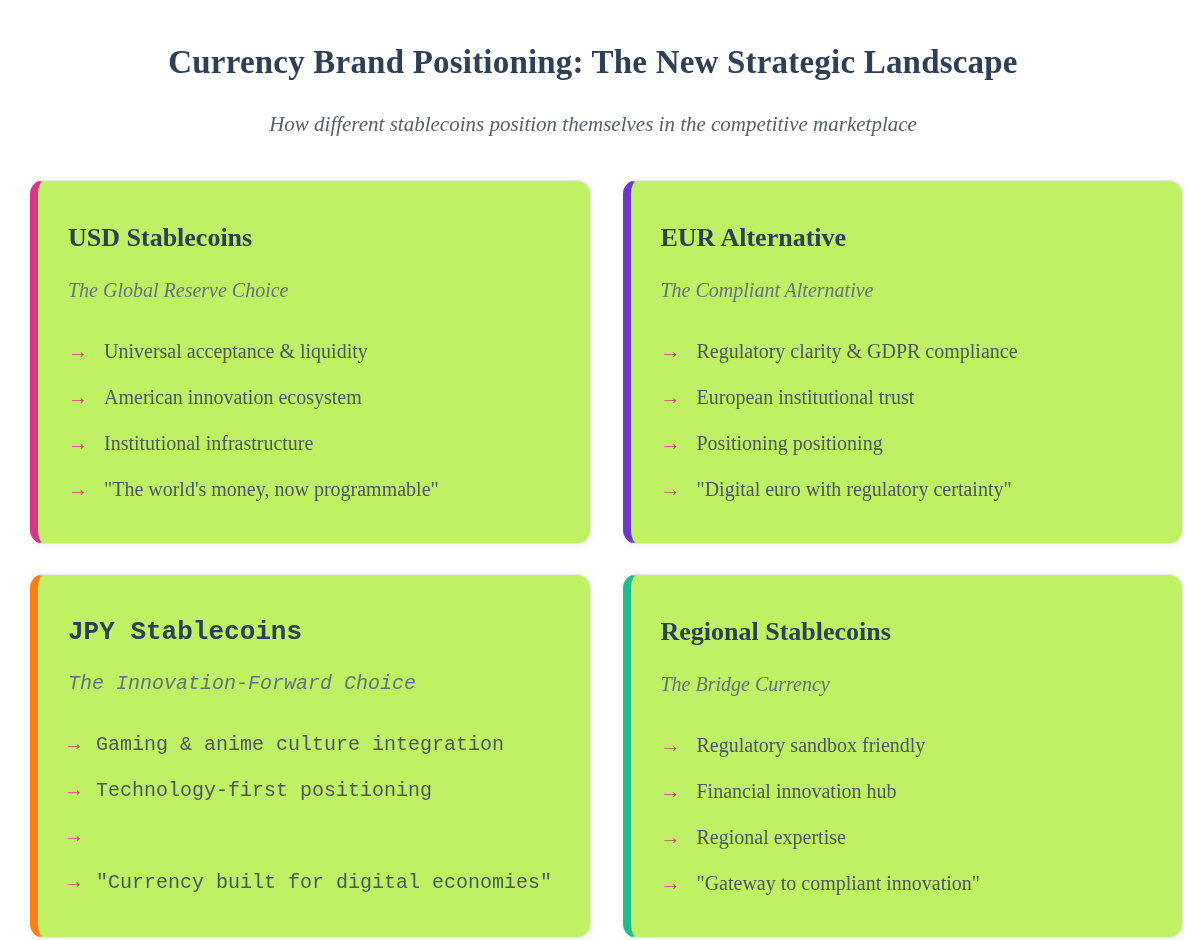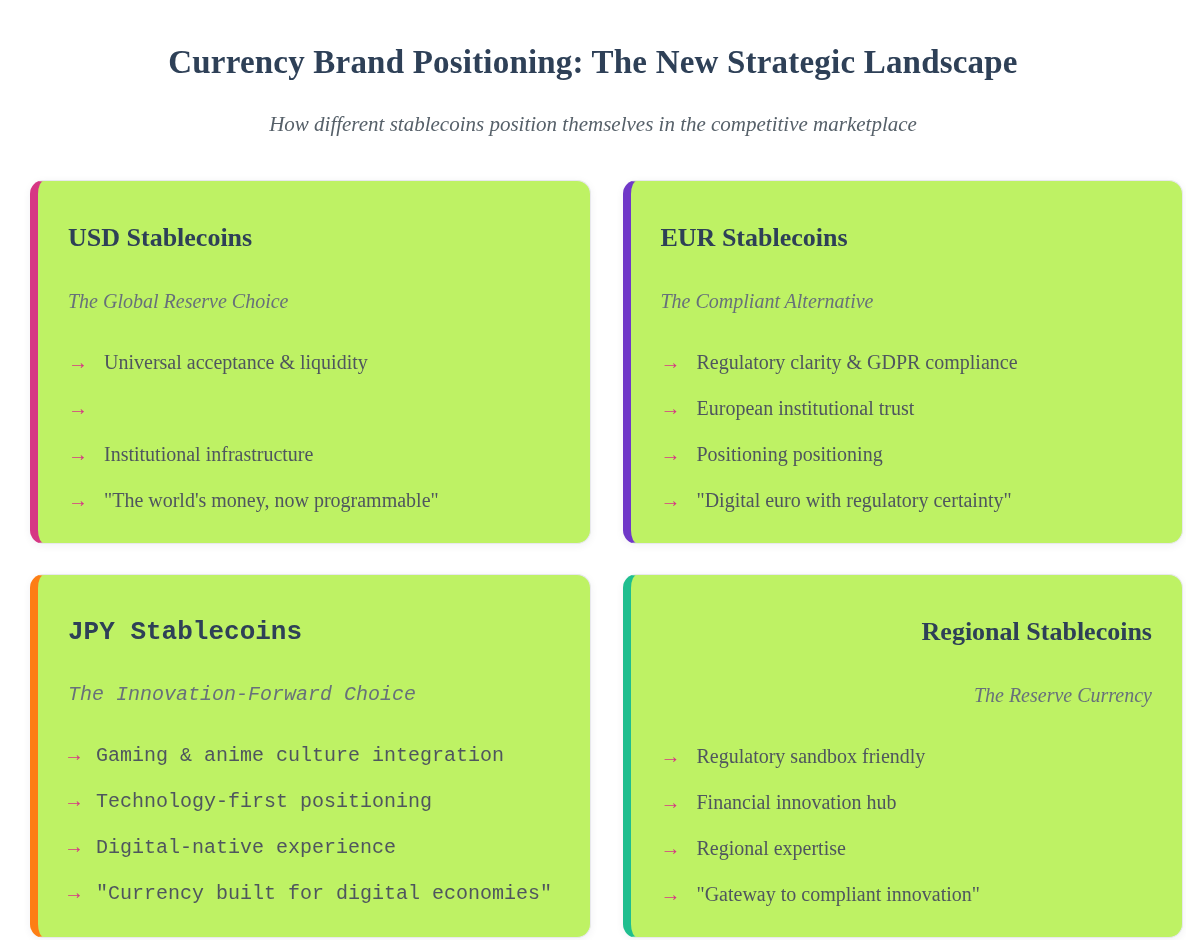--- a/index.html
+++ b/index.html
@@ -59,21 +59,21 @@
   }
 
   .card-title {
     font-size: 26px;
     line-height: 34px;
     font-weight: 600;
     color: #2e4057;
   }
 
   .card-tagline {
-    margin-top: 32px;
+    margin-top: 21px;
     font-size: 20px;
     line-height: 28px;
     font-style: italic;
     color: #67707a;
   }
 
   .points {
     list-style: none;
     margin-top: 33px;
   }
@@ -109,34 +109,35 @@
     <section class="card" style="border-left-color: rgb(214, 55, 132);">
       <h2 class="card-title">USD Stablecoins</h2>
       <p class="card-tagline">The Global Reserve Choice</p>
       <ul class="points">
         <li>
           <span class="arrow" style="color: rgb(214, 55, 132);">→</span>
           <span>Universal acceptance &amp; liquidity</span>
         </li>
         <li>
           <span class="arrow" style="color: rgb(214, 55, 132);">→</span>
+          <span>American innovation ecosystem</span>
         </li>
         <li>
           <span class="arrow" style="color: rgb(214, 55, 132);">→</span>
           <span>Institutional infrastructure</span>
         </li>
         <li>
           <span class="arrow" style="color: rgb(214, 55, 132);">→</span>
           <span>"The world's money, now programmable"</span>
         </li>
       </ul>
     </section>
 
     <section class="card" style="border-left-color: rgb(112, 56, 200);">
-      <h2 class="card-title">EUR Stablecoins</h2>
+      <h2 class="card-title">EUR Alternative</h2>
       <p class="card-tagline">The Compliant Alternative</p>
       <ul class="points">
         <li>
           <span class="arrow" style="color: rgb(214, 55, 132);">→</span>
           <span>Regulatory clarity &amp; GDPR compliance</span>
         </li>
         <li>
           <span class="arrow" style="color: rgb(214, 55, 132);">→</span>
           <span>European institutional trust</span>
         </li>
@@ -158,32 +159,31 @@
         <li>
           <span class="arrow" style="color: rgb(214, 55, 132);">→</span>
           <span>Gaming &amp; anime culture integration</span>
         </li>
         <li>
           <span class="arrow" style="color: rgb(214, 55, 132);">→</span>
           <span>Technology-first positioning</span>
         </li>
         <li>
           <span class="arrow" style="color: rgb(214, 55, 132);">→</span>
-          <span>Digital-native experience</span>
         </li>
         <li>
           <span class="arrow" style="color: rgb(214, 55, 132);">→</span>
           <span>"Currency built for digital economies"</span>
         </li>
       </ul>
     </section>
 
-    <section class="card" style="border-left-color: rgb(31, 190, 143); text-align: right;">
+    <section class="card" style="border-left-color: rgb(31, 190, 143);">
       <h2 class="card-title">Regional Stablecoins</h2>
-      <p class="card-tagline">The Reserve Currency</p>
+      <p class="card-tagline">The Bridge Currency</p>
       <ul class="points">
         <li>
           <span class="arrow" style="color: rgb(214, 55, 132);">→</span>
           <span>Regulatory sandbox friendly</span>
         </li>
         <li>
           <span class="arrow" style="color: rgb(214, 55, 132);">→</span>
           <span>Financial innovation hub</span>
         </li>
         <li>

